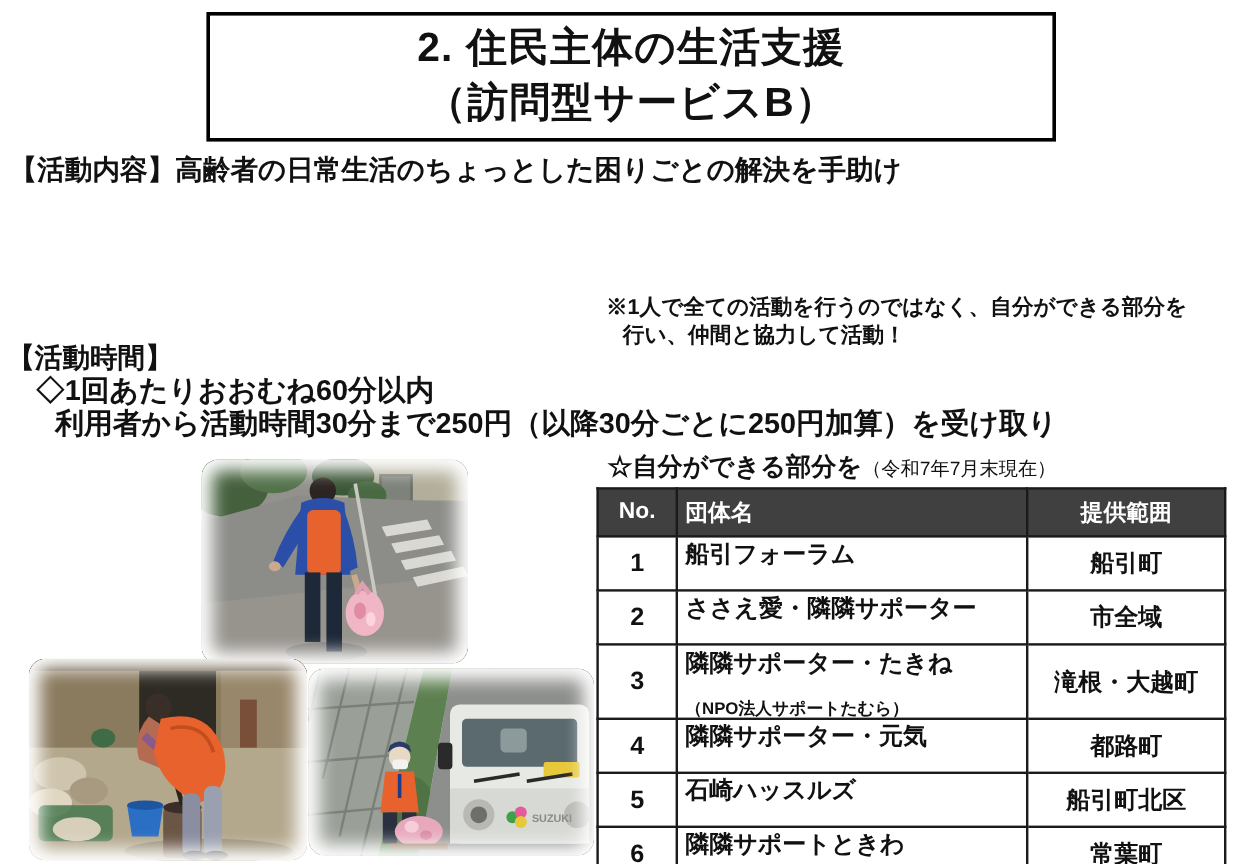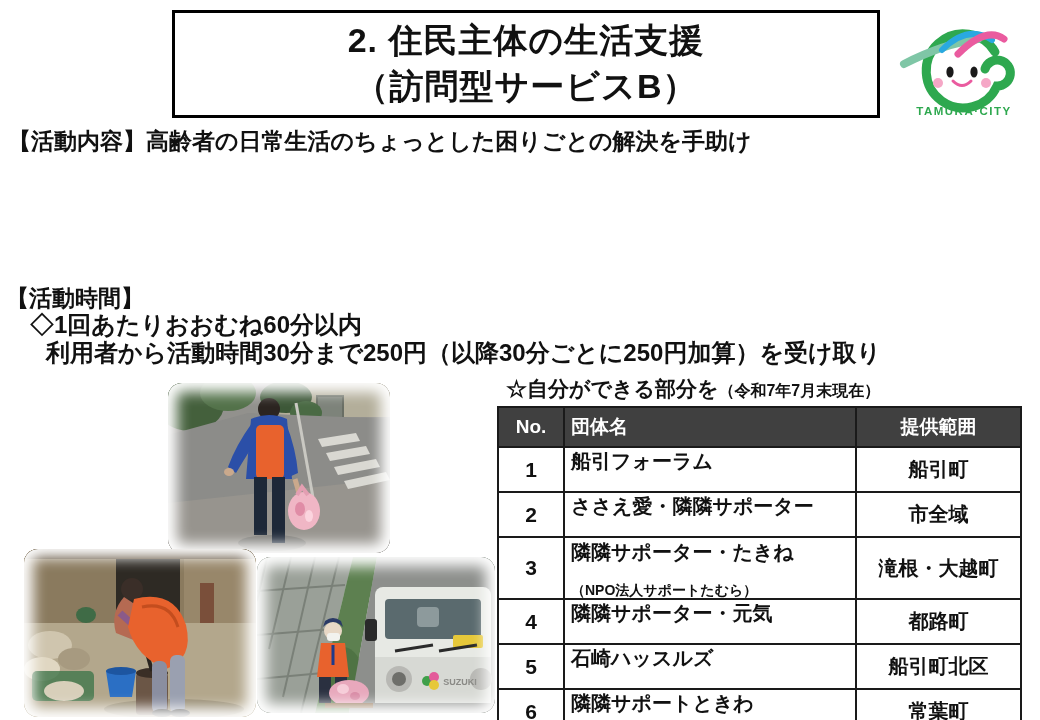--- a/index.html
+++ b/index.html
@@ -18,21 +18,21 @@
   .logo{position:absolute;left:898px;top:12px;width:132px;height:106px;}
   
   .activity-heading{position:absolute;left:8px;top:126px;font-size:23px;font-weight:600;}
   .activity-list{position:absolute;left:28px;top:178px;font-size:24px;font-weight:600;line-height:28px;white-space:nowrap;}
   .note{position:absolute;left:505px;top:245px;font-size:18px;font-weight:600;line-height:23px;}
   .note .note-line2{padding-left:14px;}
   .time-heading{position:absolute;left:6px;top:283px;font-size:23px;font-weight:600;}
   .time-line1{position:absolute;left:30px;top:309px;font-size:24px;font-weight:600;white-space:nowrap;}
   .time-line2{position:absolute;left:46px;top:337px;font-size:24px;font-weight:600;white-space:nowrap;}
   .groups-heading{position:absolute;left:506px;top:375px;font-size:21px;font-weight:600;}
-  .groups-heading .sub{font-size:16px;font-weight:700;}
+  .groups-heading .sub{font-size:16px;font-weight:400;}
   
   .groups-table{
     position:absolute;left:497px;top:406px;width:493px;
     border-collapse:collapse;table-layout:fixed;font-weight:600;
   }
   .groups-table th,.groups-table td{border:2px solid #1a1a1a;padding:0 6px;vertical-align:middle;}
   .groups-table thead th{background:#404040;color:#fff;font-size:19px;height:38px;}
   .groups-table .col-no{width:52px;text-align:center;}
   .groups-table .col-name{width:278px;text-align:left;}
   .groups-table .col-area{width:151px;text-align:center;}
@@ -57,36 +57,26 @@
 </head>
 <body>
 
 <div class="slide">
 
   <div class="title-box">
     <div>2. 住民主体の生活支援</div>
     <div>（訪問型サービスB）</div>
   </div>
 
-  <div class="logo">
-    <svg width="132" height="106" viewBox="0 0 132 106">
-      <path d="M 97 40 A 37 37 0 1 0 99 74 A 13 13 0 1 0 87 57" fill="none" stroke="#2EA84F" stroke-width="9" stroke-linecap="round"></path>
-      <path d="M 6 52 Q 45 32 80 27" fill="none" stroke="#7FC6A6" stroke-width="8" stroke-linecap="round"></path>
-      <path d="M 44 38 Q 70 12 94 28" fill="none" stroke="#29A9E0" stroke-width="6" stroke-linecap="round"></path>
-      <path d="M 60 42 Q 88 14 106 27" fill="none" stroke="#EA5B9F" stroke-width="7" stroke-linecap="round"></path>
-      <ellipse cx="52" cy="60" rx="3.6" ry="5.6" fill="#1a1a1a"></ellipse>
-      <ellipse cx="76" cy="60" rx="3.6" ry="5.6" fill="#1a1a1a"></ellipse>
-      <circle cx="40" cy="71" r="5" fill="#F5A7C6"></circle>
-      <circle cx="88" cy="71" r="5" fill="#F5A7C6"></circle>
-      <path d="M 55 69 Q 64 78 73 69" fill="none" stroke="#EA5B9F" stroke-width="3" stroke-linecap="round"></path>
-      <text x="66" y="103" text-anchor="middle" font-family="Liberation Sans, sans-serif" font-size="11.5" font-weight="bold" letter-spacing="1.5" fill="#2EA84F">TAMURA·CITY</text>
-    </svg>
-  </div>
 
   <div class="activity-heading">【活動内容】高齢者の日常生活のちょっとした困りごとの解決を手助け</div>
+  <div class="note">
+    <div>※1人で全ての活動を行うのではなく、自分ができる部分を</div>
+    <div class="note-line2">行い、仲間と協力して活動！</div>
+  </div>
 
   <div class="time-heading">【活動時間】</div>
   <div class="time-line1">◇1回あたりおおむね60分以内</div>
   <div class="time-line2">利用者から活動時間30分まで250円（以降30分ごとに250円加算）を受け取り</div>
 
   <div class="groups-heading">
     <span>☆自分ができる部分を</span><span class="sub">（令和7年7月末現在）</span>
   </div>
 
   <table class="groups-table">

